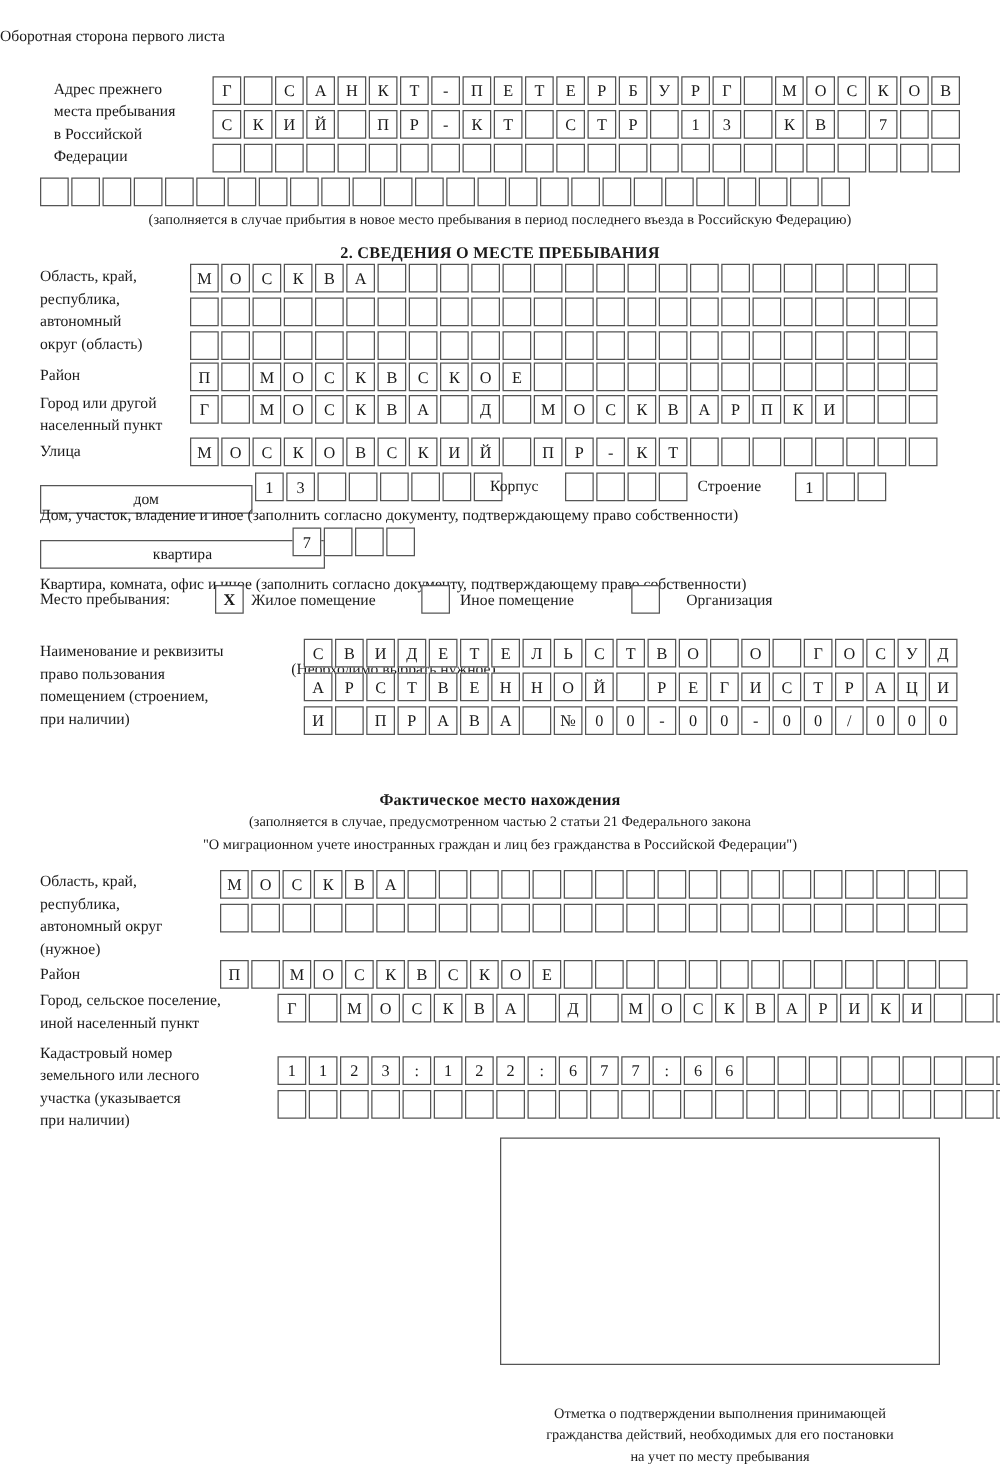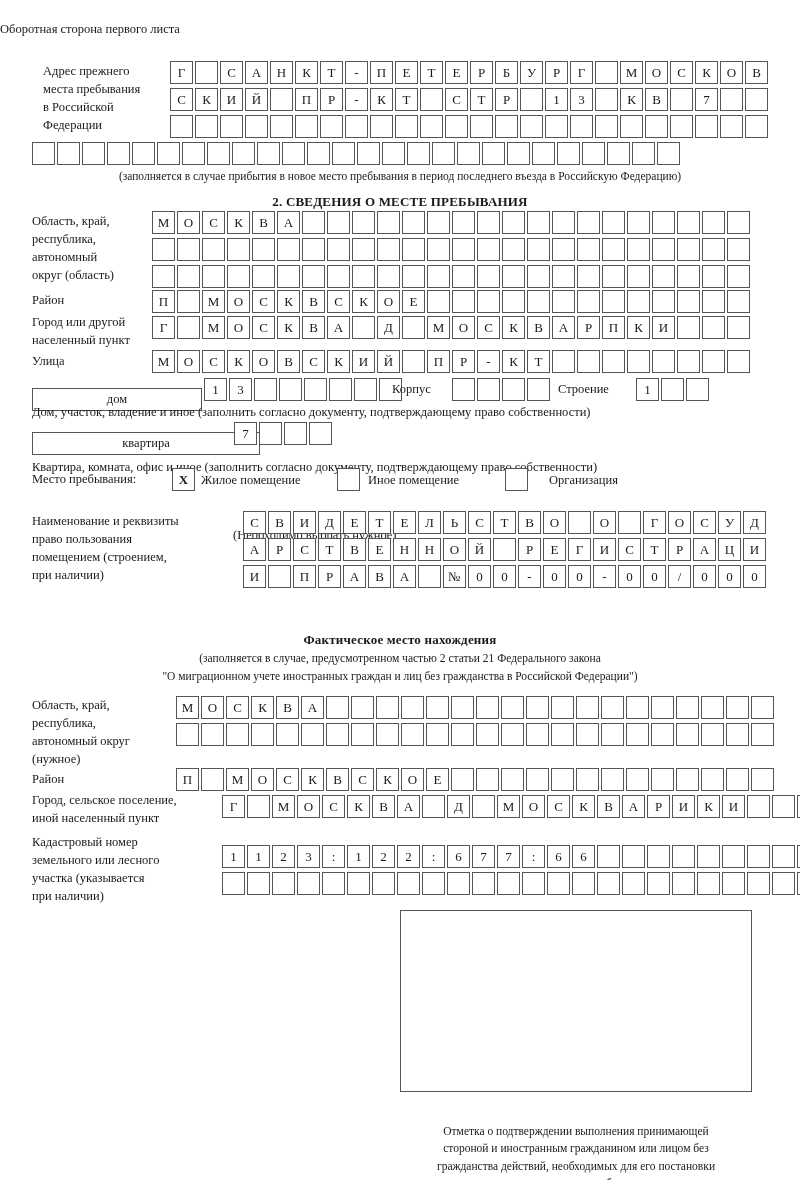--- a/index.html
+++ b/index.html
@@ -667,18 +667,17 @@
       <div class="cell"></div>
       <div class="cell"></div>
       <div class="cell"></div>
       <div class="cell"></div>
       <div class="cell"></div>
     </div>
 
   <div class="abs bigbox" style="left:400px; top:910px; width:352px; height:182px;"></div>
   <div class="abs footer-note" style="left:392px; top:1100px; width:368px;margin-top:23px;">
     <div>Отметка о подтверждении выполнения принимающей</div>
-    <div>стороной и иностранным гражданином или лицом без</div>
     <div>гражданства действий, необходимых для его постановки</div>
     <div>на учет по месту пребывания</div>
   </div>
 
 </div>
 
 </body></html>

